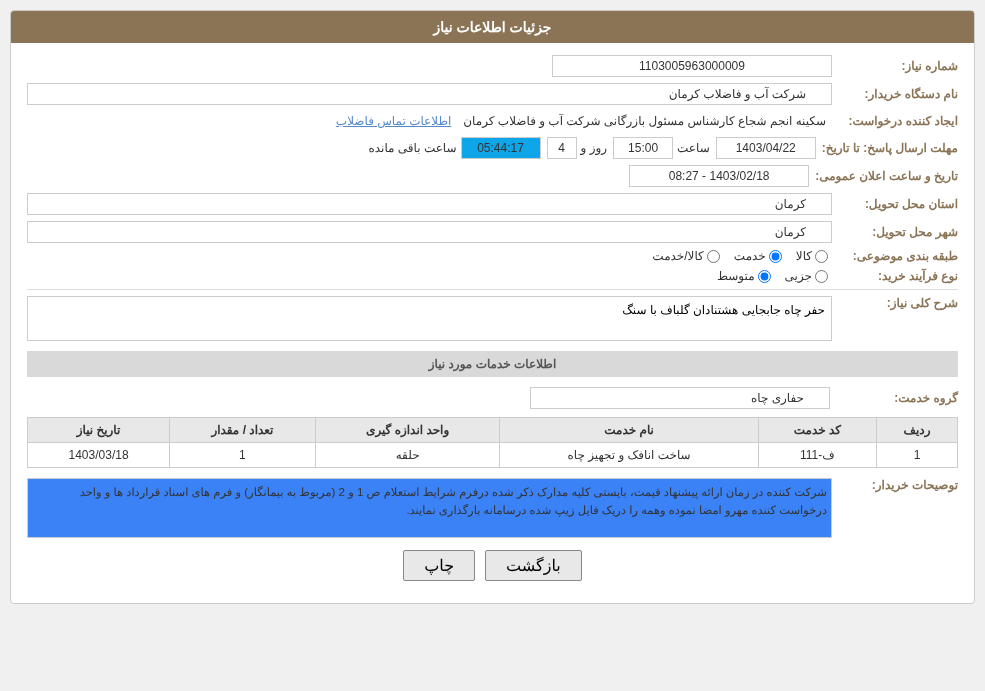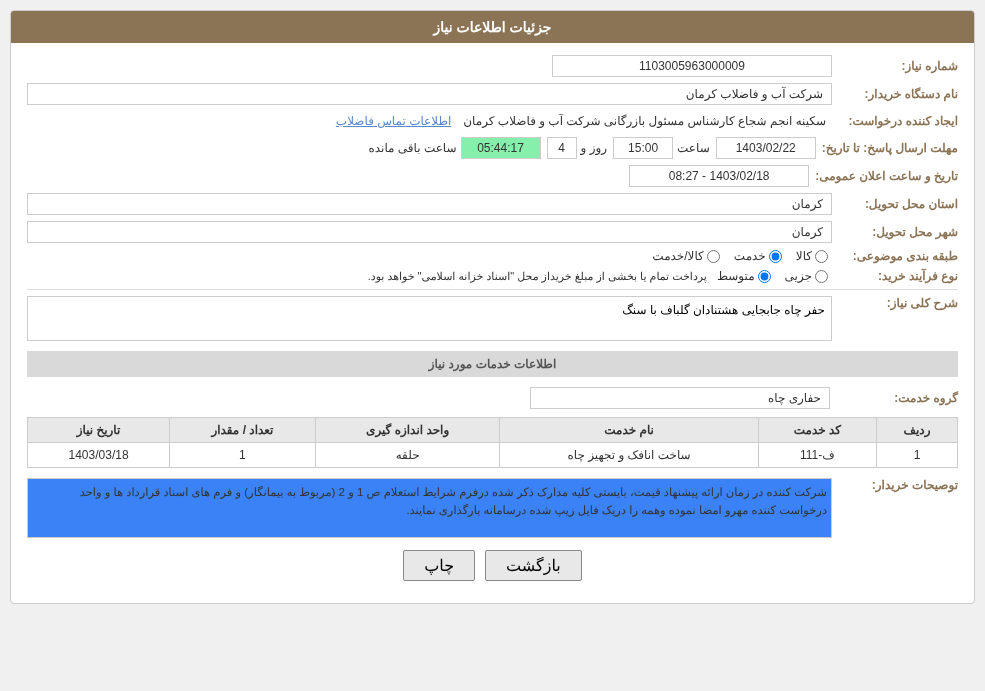--- a/index.html
+++ b/index.html
@@ -42,21 +42,21 @@
     .label {
       color: #8B7355;
       font-weight: bold;
       white-space: nowrap;
       min-width: 120px;
       text-align: right;
     }
     .value-box {
       border: 1px solid #ccc;
       background: #fff;
-      padding: 3px 8px;
+      padding: 3px 25px;
       min-height: 22px;
       flex: 1;
       text-align: right;
     }
     .value-text {
       padding: 3px 6px;
       text-align: left;
     }
     .date-box {
       border: 1px solid #ccc;
@@ -237,31 +237,31 @@
       </div>
 
       <div class="creator-row">
         <span class="label">ایجاد کننده درخواست:</span>
         <span class="value-text">سکینه انجم شجاع کارشناس مسئول بازرگانی شرکت آب و فاضلاب کرمان</span>
         <span class="link-text">اطلاعات تماس فاضلاب</span>
       </div>
 
       <div class="deadline-row">
         <span class="inline-label">مهلت ارسال پاسخ: تا تاریخ:</span>
-        <div class="small-box" style="min-width:100px;">1403/02/22</div>
+        <div class="small-box" style="min-width:100px;">1403/04/22</div>
         <span class="deadline-field">
           <span class="lbl">ساعت</span>
           <div class="small-box" style="min-width:60px;">15:00</div>
         </span>
         <span class="deadline-field">
           <span class="lbl">روز و</span>
           <div class="small-box" style="min-width:30px;">4</div>
         </span>
         <span class="deadline-field">
-          <div class="small-box" style="min-width:80px; background:#86efac;">05:44:17</div>
+          <div class="small-box" style="min-width:80px; background:#0ea5e9;">05:44:17</div>
           <span class="lbl">ساعت باقی مانده</span>
         </span>
       </div>
 
       <div class="info-row">
         <span class="label">تاریخ و ساعت اعلان عمومی:</span>
         <div class="date-box">1403/02/18 - 08:27</div>
       </div>
 
       <div class="info-row">
@@ -297,21 +297,20 @@
         <div class="radio-group">
           <div class="radio-item">
             <input type="radio" name="process" style="">
             <span>جزیی</span>
           </div>
           <div class="radio-item">
             <input type="radio" name="process" checked="" style="">
             <span>متوسط</span>
           </div>
         </div>
-        <span class="process-note">پرداخت تمام یا بخشی از مبلغ خریداز محل "اسناد خزانه اسلامی" خواهد بود.</span>
       </div>
 
       <hr class="divider-line">
 
       <div class="info-row" style="align-items:flex-start;">
         <span class="label">شرح کلی نیاز:</span>
         <textarea class="desc-box" readonly="" style="">حفر چاه جابجایی هشتنادان گلباف با سنگ</textarea>
       </div>
 
       <div class="section-header">اطلاعات خدمات مورد نیاز</div>

